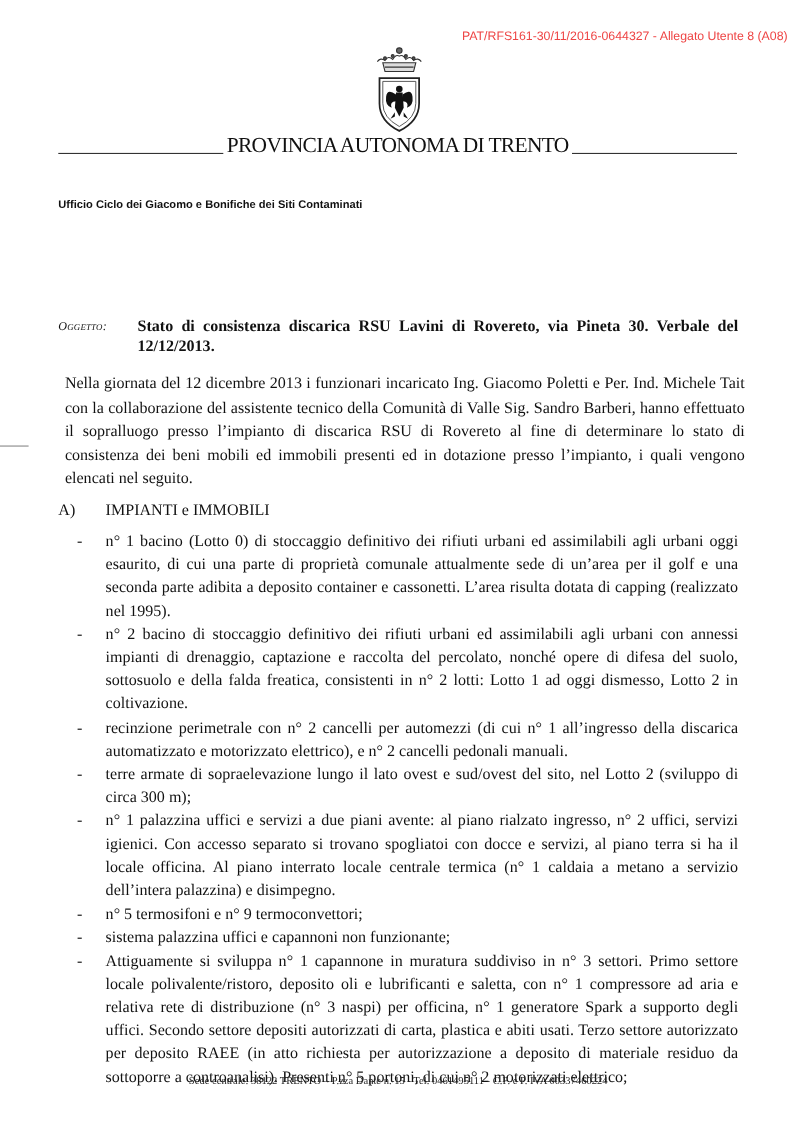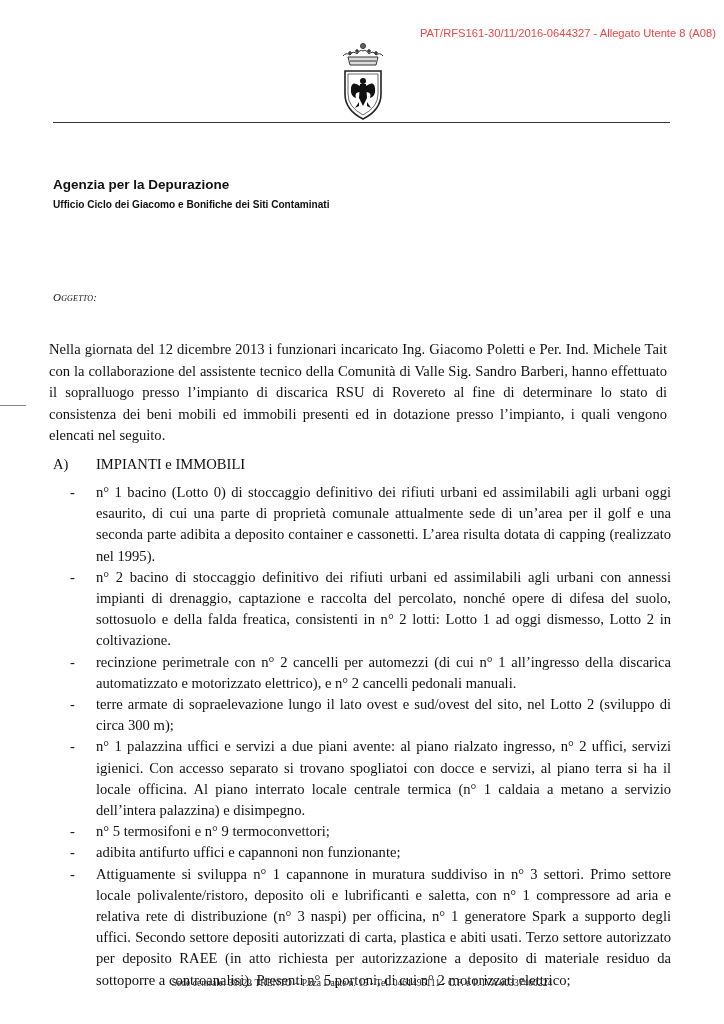--- a/index.html
+++ b/index.html
@@ -11,21 +11,21 @@
   .heading-row .title { font-family: "Liberation Serif", serif; font-size: 19.5px; letter-spacing: -0.6px; padding: 0 3px; white-space: nowrap; color: #111; }
   .agency { position: absolute; left: 53px; top: 176px; font-family: "Liberation Sans", sans-serif; }
   .agency .a1 { font-size: 13.5px; font-weight: bold; margin: 0; line-height: 18px; }
   .agency .a2 { font-size: 10.6px; font-weight: bold; margin-top: 3px; line-height: 14px; }
   .agency .a3 { font-size: 10.1px; font-weight: bold; margin-top: 4px; line-height: 14px; }
   .agency .a4 { font-size: 10.1px; margin-top: 5px; line-height: 12px; color: #222; }
   .agency .a5 { font-size: 10.1px; line-height: 12px; color: #222; }
   .subject { position: absolute; left: 53px; top: 289px; width: 618px; display: flex; }
   .subject .label { width: 72px; font-style: italic; font-size: 11px; font-variant: small-caps; padding-top: 2px; letter-spacing: 0.2px; }
   .subject .text { flex: 1; font-weight: bold; font-size: 14.6px; line-height: 17.5px; text-align: justify; text-align-last: left; }
-  .body-par { position: absolute; left: 49px; top: 339px; width: 618px; font-size: 14.6px; line-height: 21.5px; text-align: justify; }
+  .body-par { position: absolute; left: 59px; top: 339px; width: 618px; font-size: 14.6px; line-height: 21.5px; text-align: justify; }
   .margin-mark { position: absolute; left: 0; top: 405px; width: 26px; height: 0; border-top: 1px solid #888; }
   .section-head { position: absolute; left: 53px; top: 456px; font-size: 14.6px; display: flex; }
   .section-head .num { width: 43px; }
   .items { position: absolute; left: 53px; top: 482px; width: 618px; list-style: none; margin: 0; padding: 0; }
   .items li { display: flex; font-size: 14.6px; line-height: 21.2px; margin-bottom: 0px; }
   .items li .dash { width: 43px; flex: none; padding-left: 17px; box-sizing: border-box; }
   .items li .itext { flex: 1; text-align: justify; }
   .footer { position: absolute; left: 0; right: 0; top: 977px; text-align: center; font-family: "Liberation Serif", serif; font-size: 9.6px; color: #222; }
 </style>
 </head>
@@ -56,30 +56,31 @@
       <path d="M22 44 Q14 38 13 46 Q12 54 18 56 Q16 50 22 50 Z"></path>
       <path d="M28 44 Q36 38 37 46 Q38 54 32 56 Q34 50 28 50 Z"></path>
       <path d="M21 60 L17 66 L21 64 Z"></path>
       <path d="M29 60 L33 66 L29 64 Z"></path>
     </g>
   </svg>
 </div>
 
 <div class="heading-row">
   <div class="rule"></div>
+  <div class="title">PROVINCIA AUTONOMA DI TRENTO</div>
   <div class="rule"></div>
 </div>
 
 <div class="agency">
-  <div class="a1">Agenzia per la Depurazione</div>
   <div class="a3">Ufficio Ciclo dei Giacomo e Bonifiche dei Siti Contaminati</div>
 </div>
 
 <div class="subject">
   <div class="label">Oggetto:</div>
+  <div class="text">Stato di consistenza discarica RSU Lavini di Rovereto, via Pineta 30. Verbale del 12/12/2013.</div>
 </div>
 
 <div class="body-par">Nella giornata del 12 dicembre 2013 i funzionari incaricato Ing. Giacomo Poletti e Per. Ind. Michele Tait con la collaborazione del assistente tecnico della Comunità di Valle Sig. Sandro Barberi, hanno effettuato il sopralluogo presso l’impianto di discarica RSU di Rovereto al fine di determinare lo stato di consistenza dei beni mobili ed immobili presenti ed in dotazione presso l’impianto, i quali vengono elencati nel seguito.</div>
 
 <div class="margin-mark"></div>
 
 <div class="section-head">
   <span class="num">A)</span>
   <span>IMPIANTI e IMMOBILI</span>
 </div>
@@ -104,21 +105,21 @@
   <li>
       <span class="dash">-</span>
       <span class="itext">n° 1 palazzina uffici e servizi a due piani avente: al piano rialzato ingresso, n° 2 uffici, servizi igienici. Con accesso separato si trovano spogliatoi con docce e servizi, al piano terra si ha il locale officina. Al piano interrato locale centrale termica (n° 1 caldaia a metano a servizio dell’intera palazzina) e disimpegno.</span>
     </li>
   <li>
       <span class="dash">-</span>
       <span class="itext">n° 5 termosifoni e n° 9 termoconvettori;</span>
     </li>
   <li>
       <span class="dash">-</span>
-      <span class="itext">adibita antifurto uffici e capannoni non funzionante;</span>
+      <span class="itext">sistema palazzina uffici e capannoni non funzionante;</span>
     </li>
   <li>
       <span class="dash">-</span>
       <span class="itext">Attiguamente si sviluppa n° 1 capannone in muratura suddiviso in n° 3 settori. Primo settore locale polivalente/ristoro, deposito oli e lubrificanti e saletta, con n° 1 compressore ad aria e relativa rete di distribuzione (n° 3 naspi) per officina, n° 1 generatore Spark a supporto degli uffici. Secondo settore depositi autorizzati di carta, plastica e abiti usati. Terzo settore autorizzato per deposito RAEE (in atto richiesta per autorizzazione a deposito di materiale residuo da sottoporre a controanalisi). Presenti n° 5 portoni, di cui n° 2 motorizzati elettrico;</span>
     </li>
 </ul>
 
 <div class="footer">Sede centrale: 38122 TRENTO – P.zza Dante n. 15 - Tel. 0461495111 - C.F. e P. IVA 00337460224</div>
 
 </body></html>

